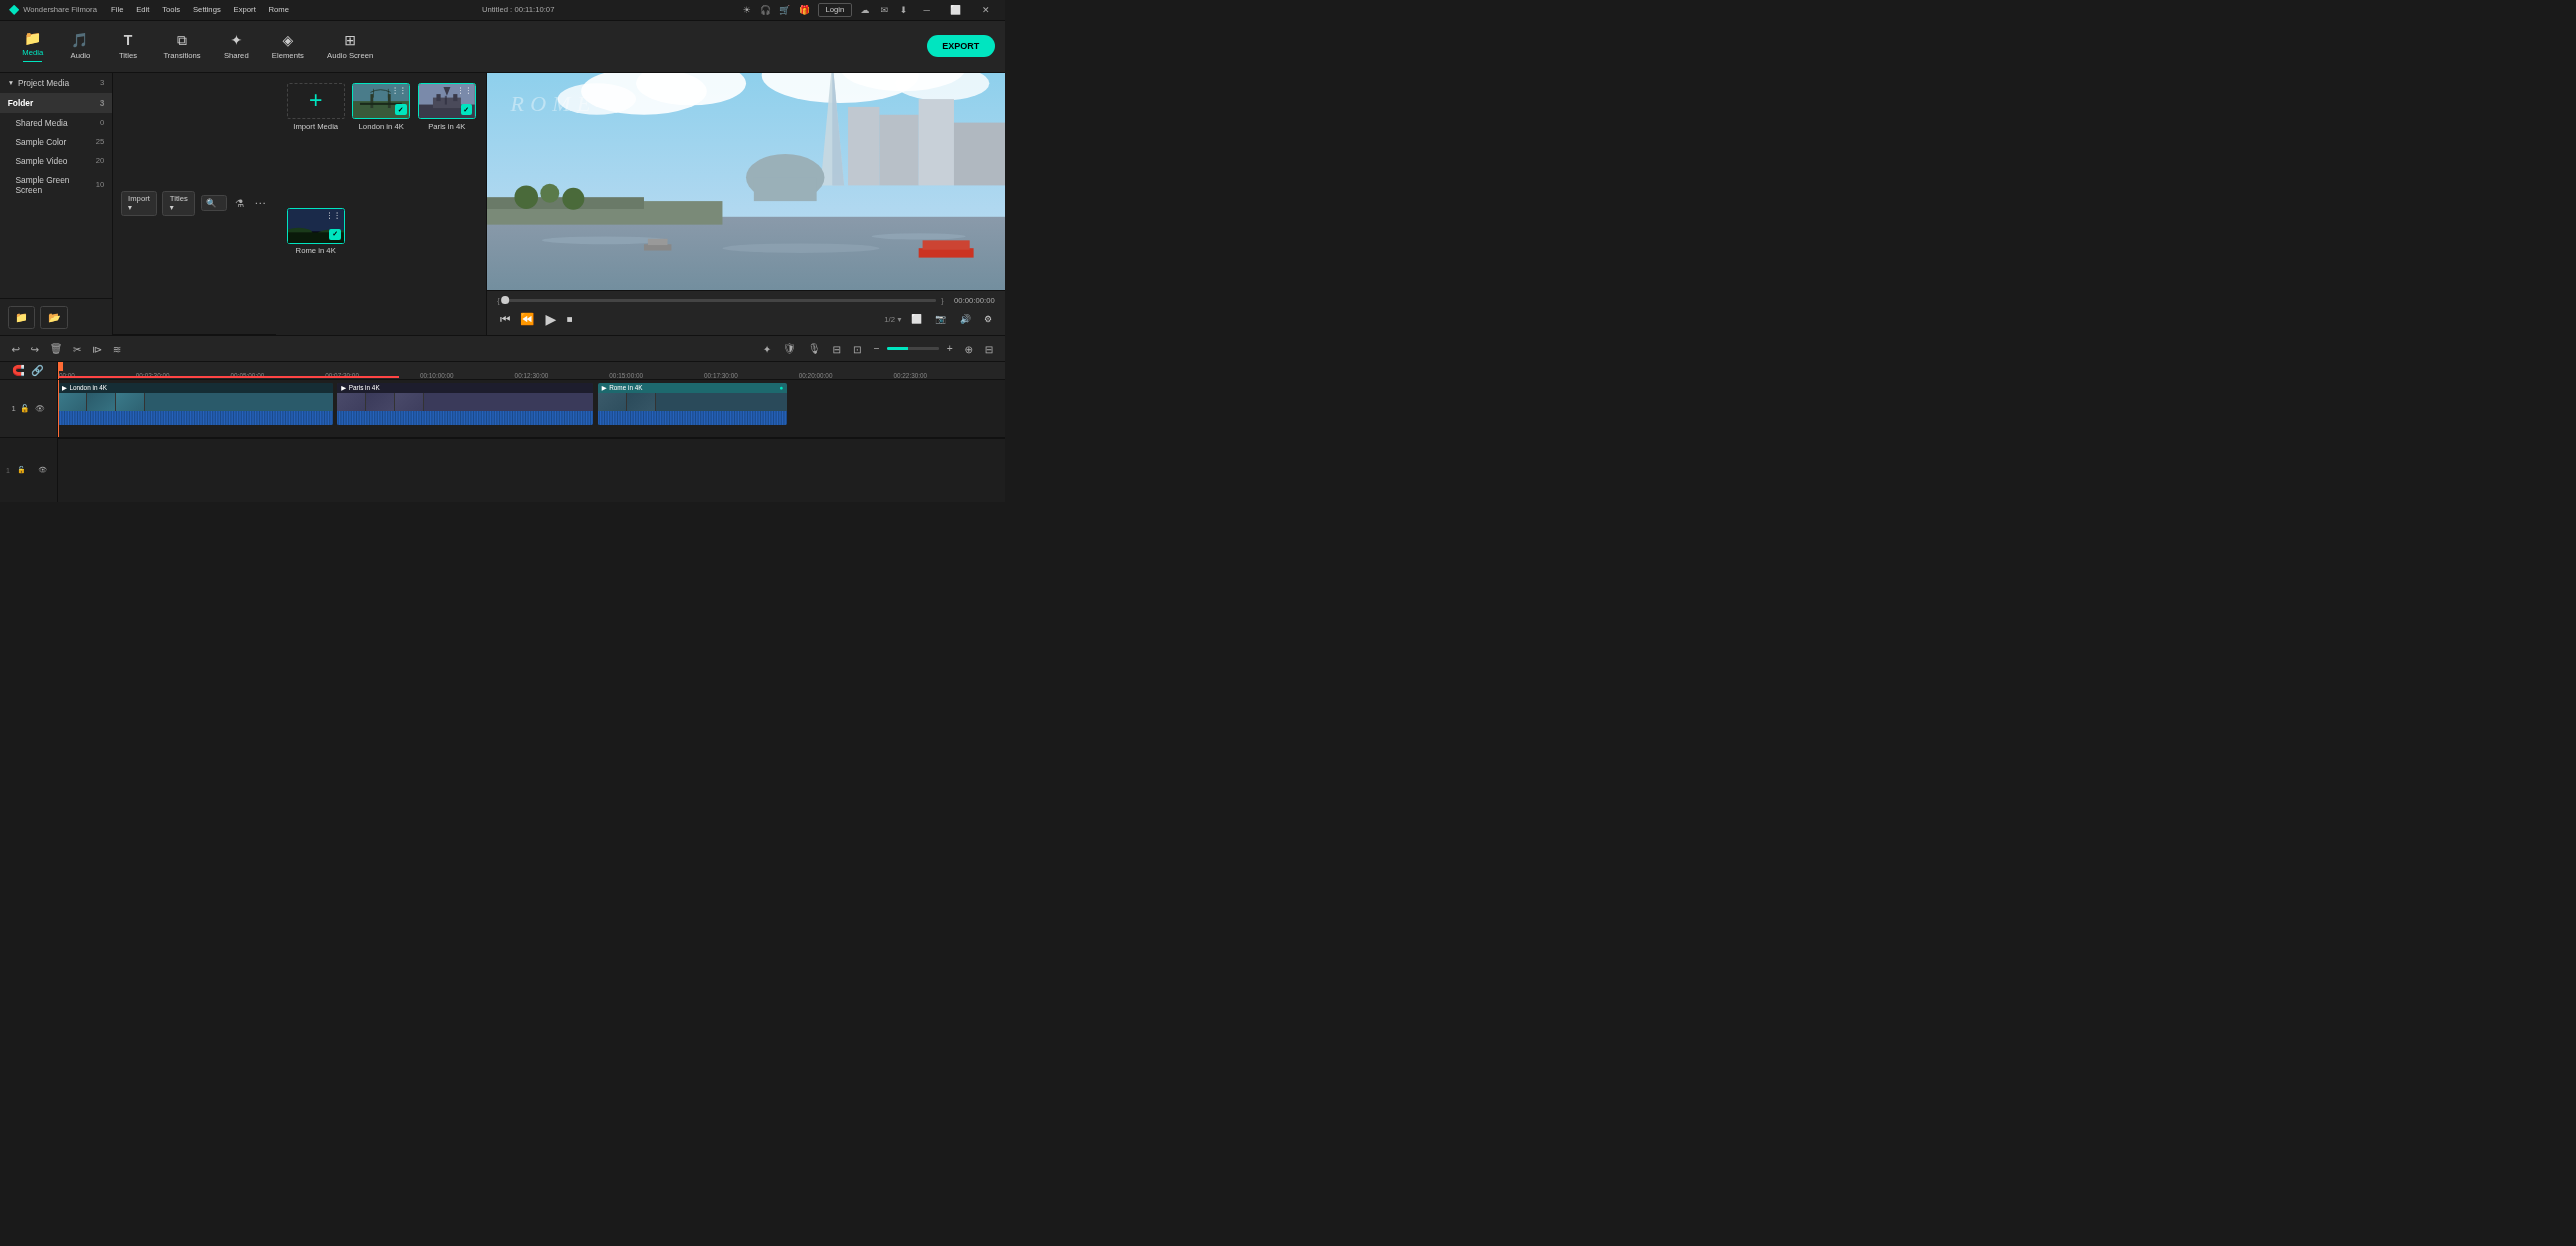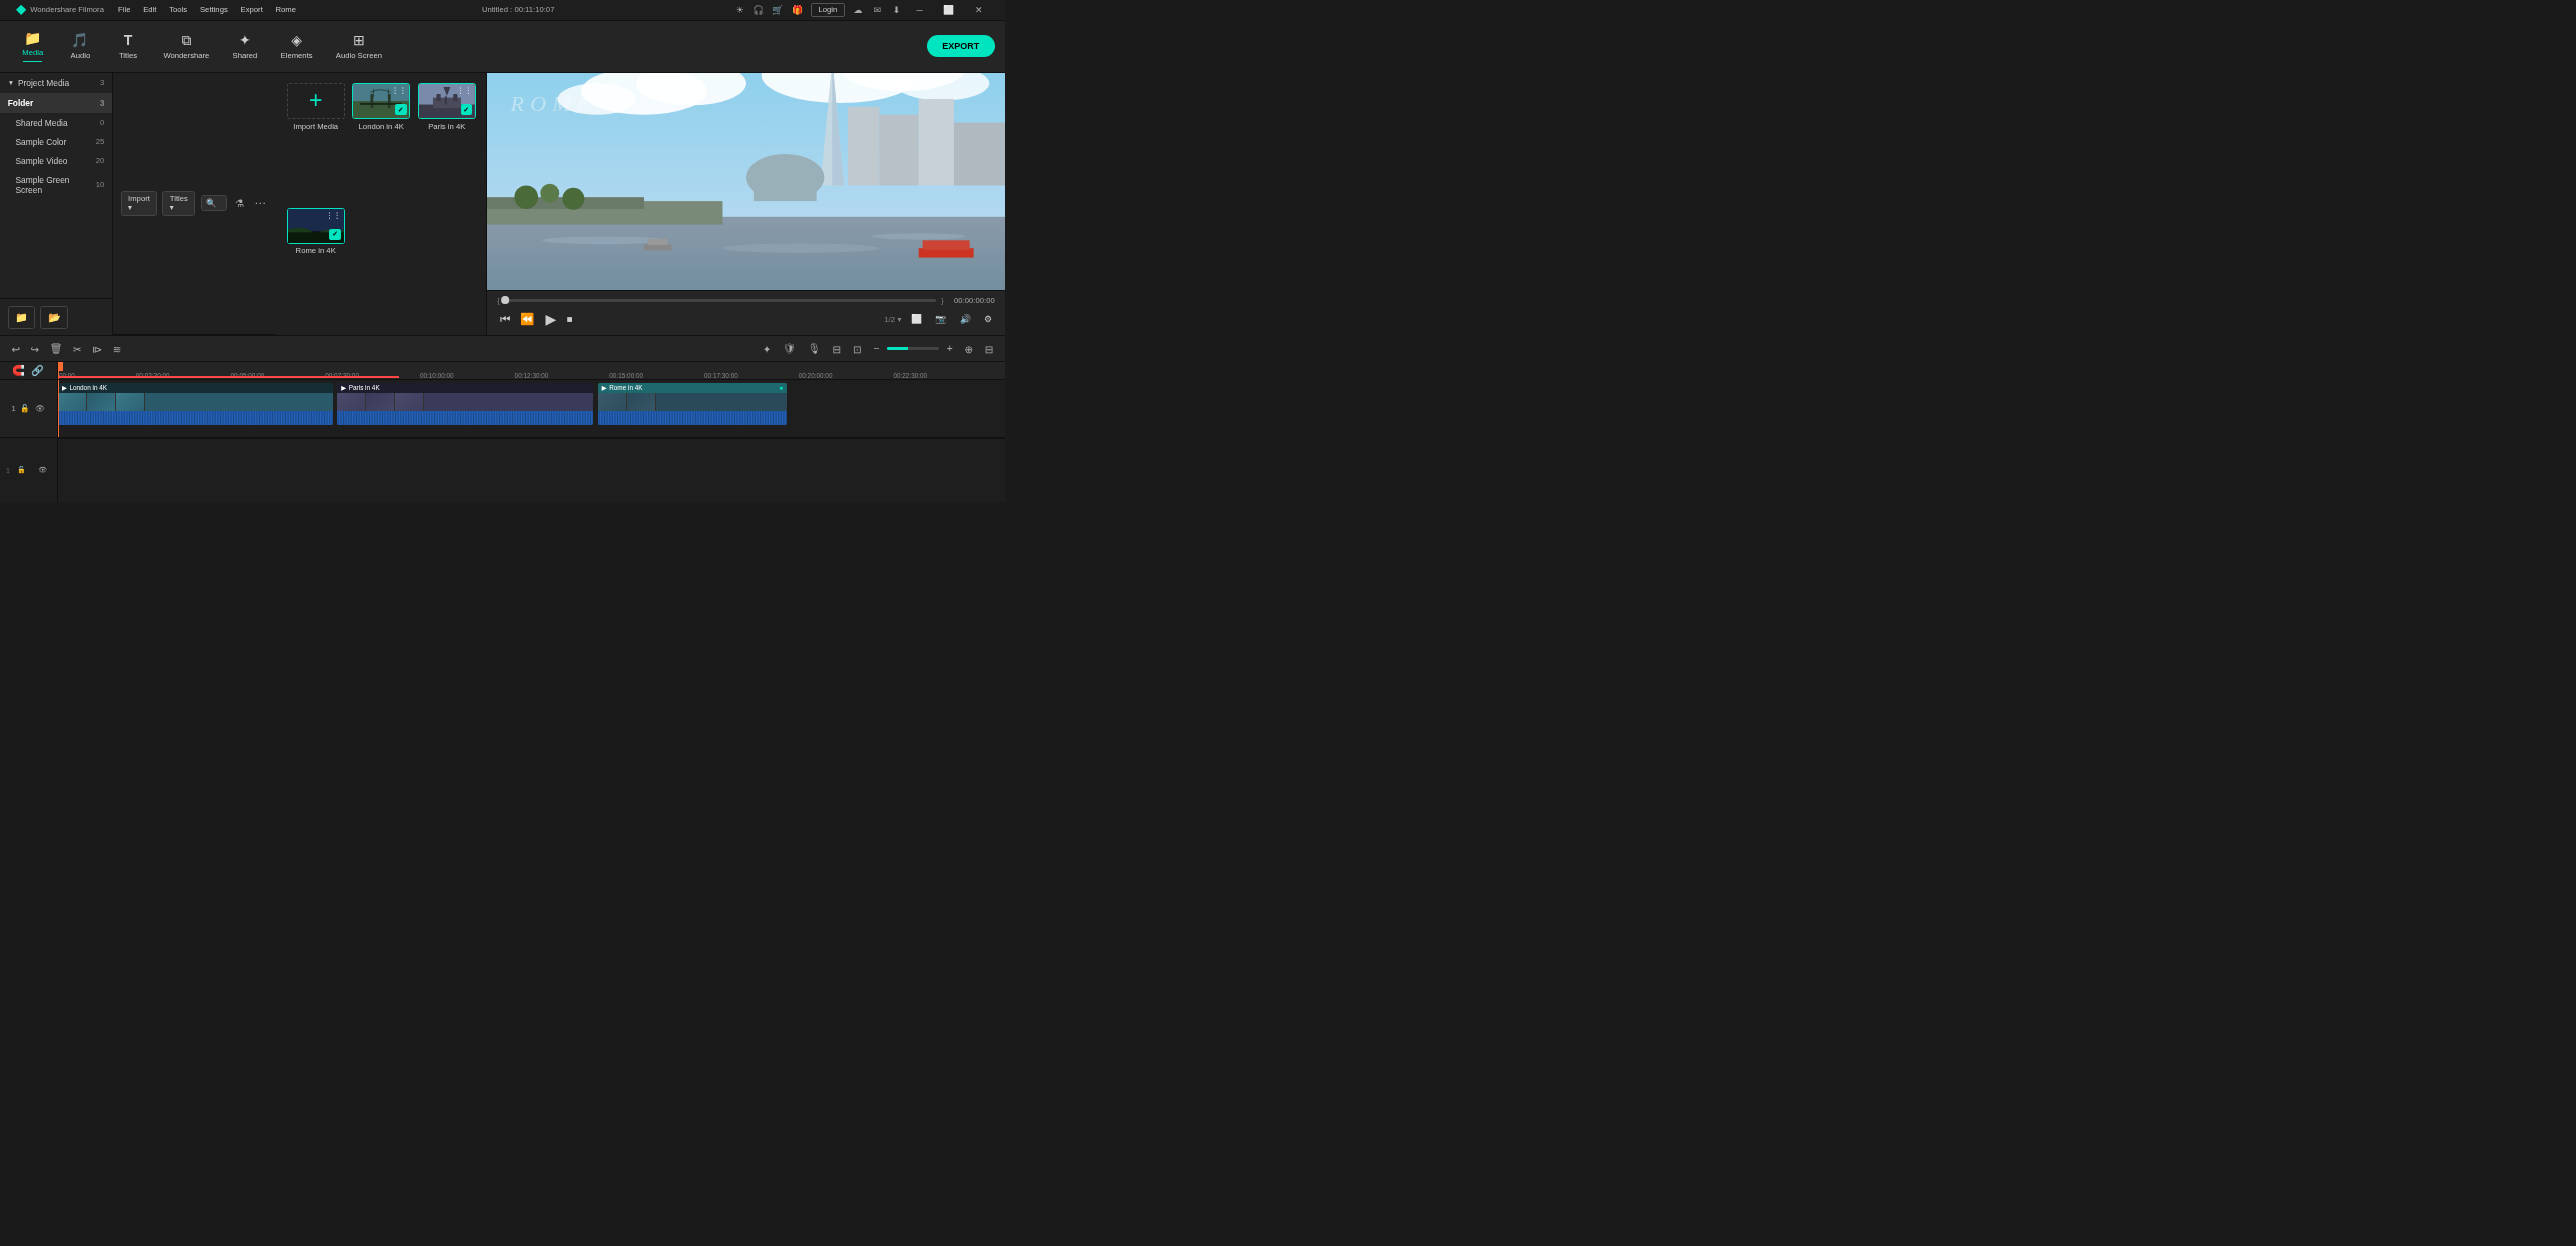--- a/index.html
+++ b/index.html
@@ -14,21 +14,21 @@
       display: flex;
       flex-direction: column;
     }
 
     
     #titlebar {
       background: #1e1e1e;
       height: 20.6px;
       display: flex;
       align-items: center;
-      padding: 0 16px;
+      padding: 0 9px;
       border-bottom: 0.6px solid #111;
       flex-shrink: 0;
     }
     #titlebar .logo {
       display: flex;
       align-items: center;
       gap: 3.9px;
       font-size: 7.7px;
       color: #aaa;
     }
@@ -610,21 +610,21 @@
   <div class="tool-item">
     <span class="tool-icon">🎵</span>
     <span class="tool-label">Audio</span>
   </div>
   <div class="tool-item">
     <span class="tool-icon" style="font-size:14px;font-weight:bold;">T</span>
     <span class="tool-label">Titles</span>
   </div>
   <div class="tool-item">
     <span class="tool-icon">⧉</span>
-    <span class="tool-label">Wondershare</span>
+    <span class="tool-label">Transitions</span>
   </div>
   <div class="tool-item">
     <span class="tool-icon">✦</span>
     <span class="tool-label">Shared</span>
   </div>
   <div class="tool-item">
     <span class="tool-icon">◈</span>
     <span class="tool-label">Elements</span>
   </div>
   <div class="tool-item">

